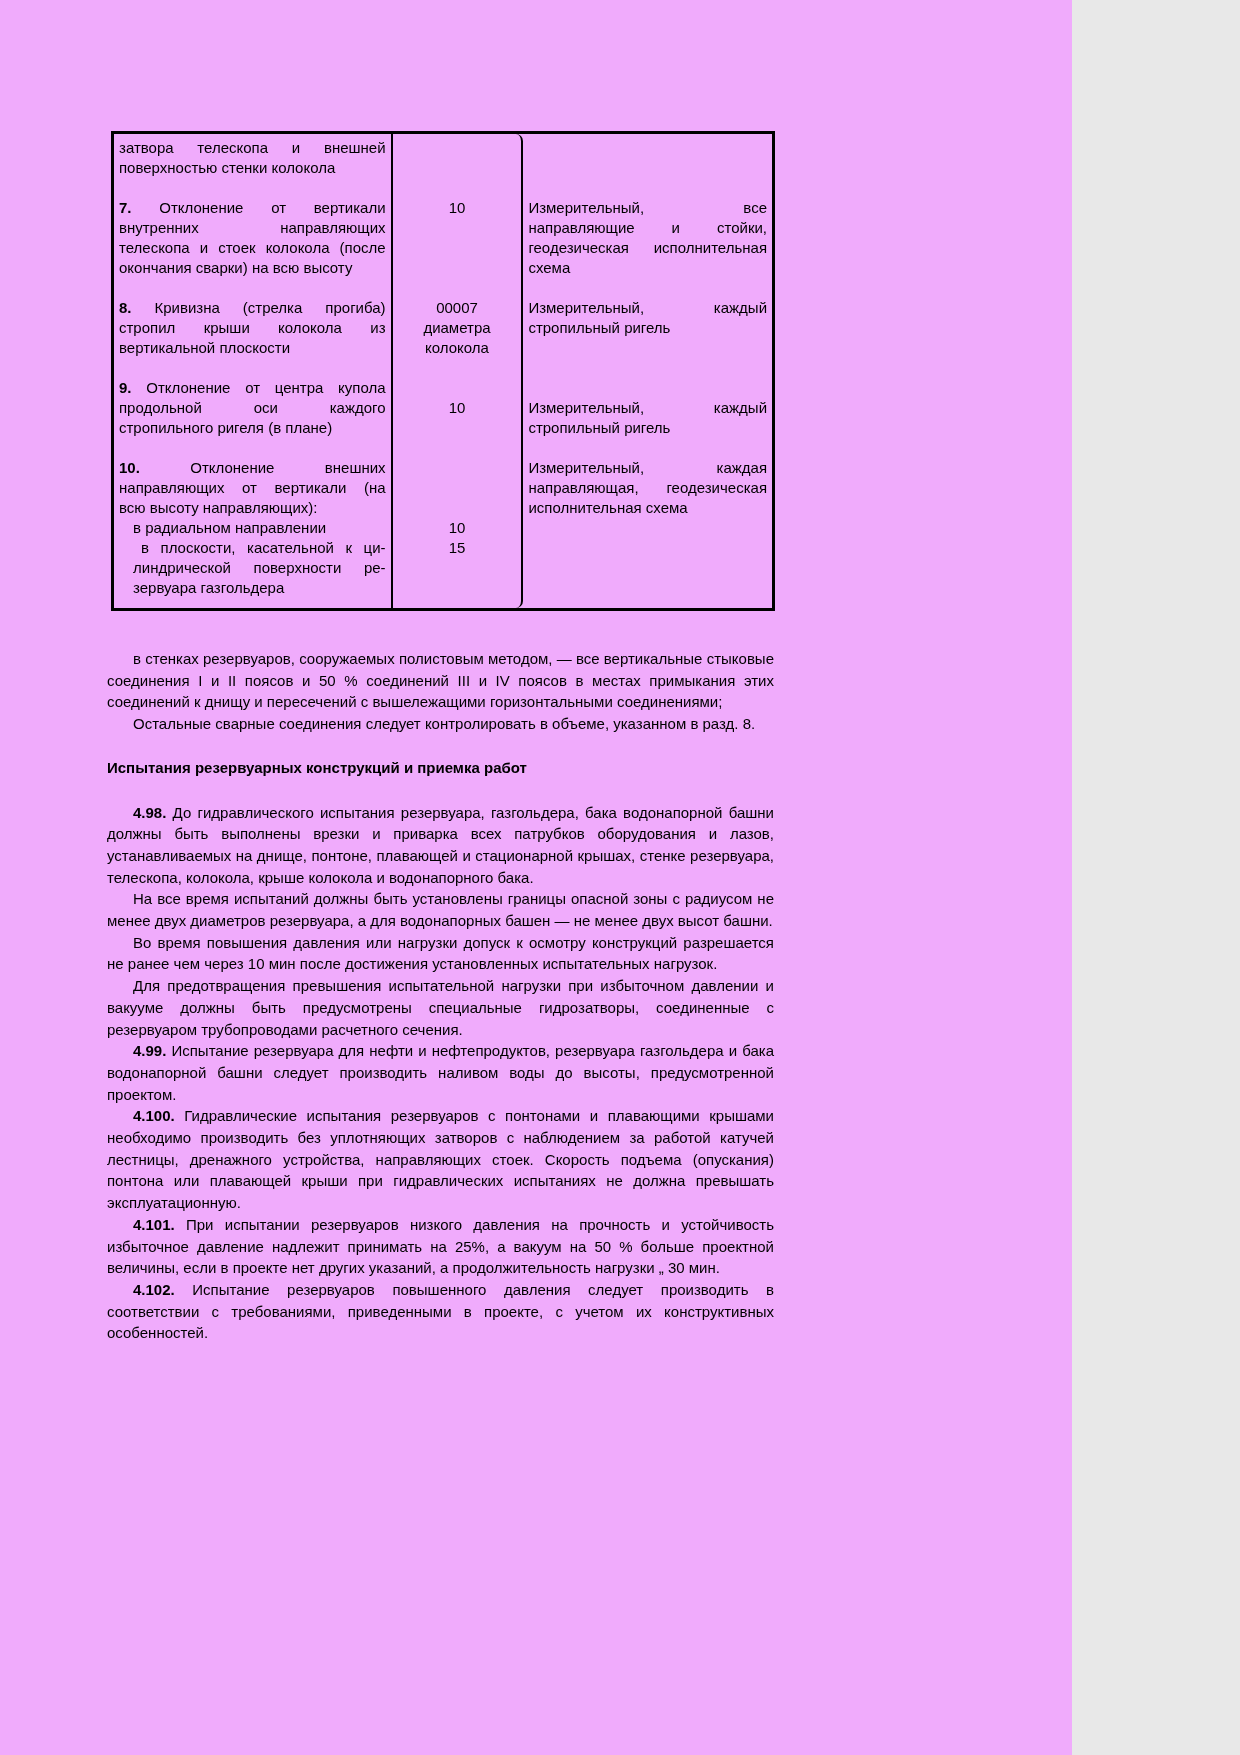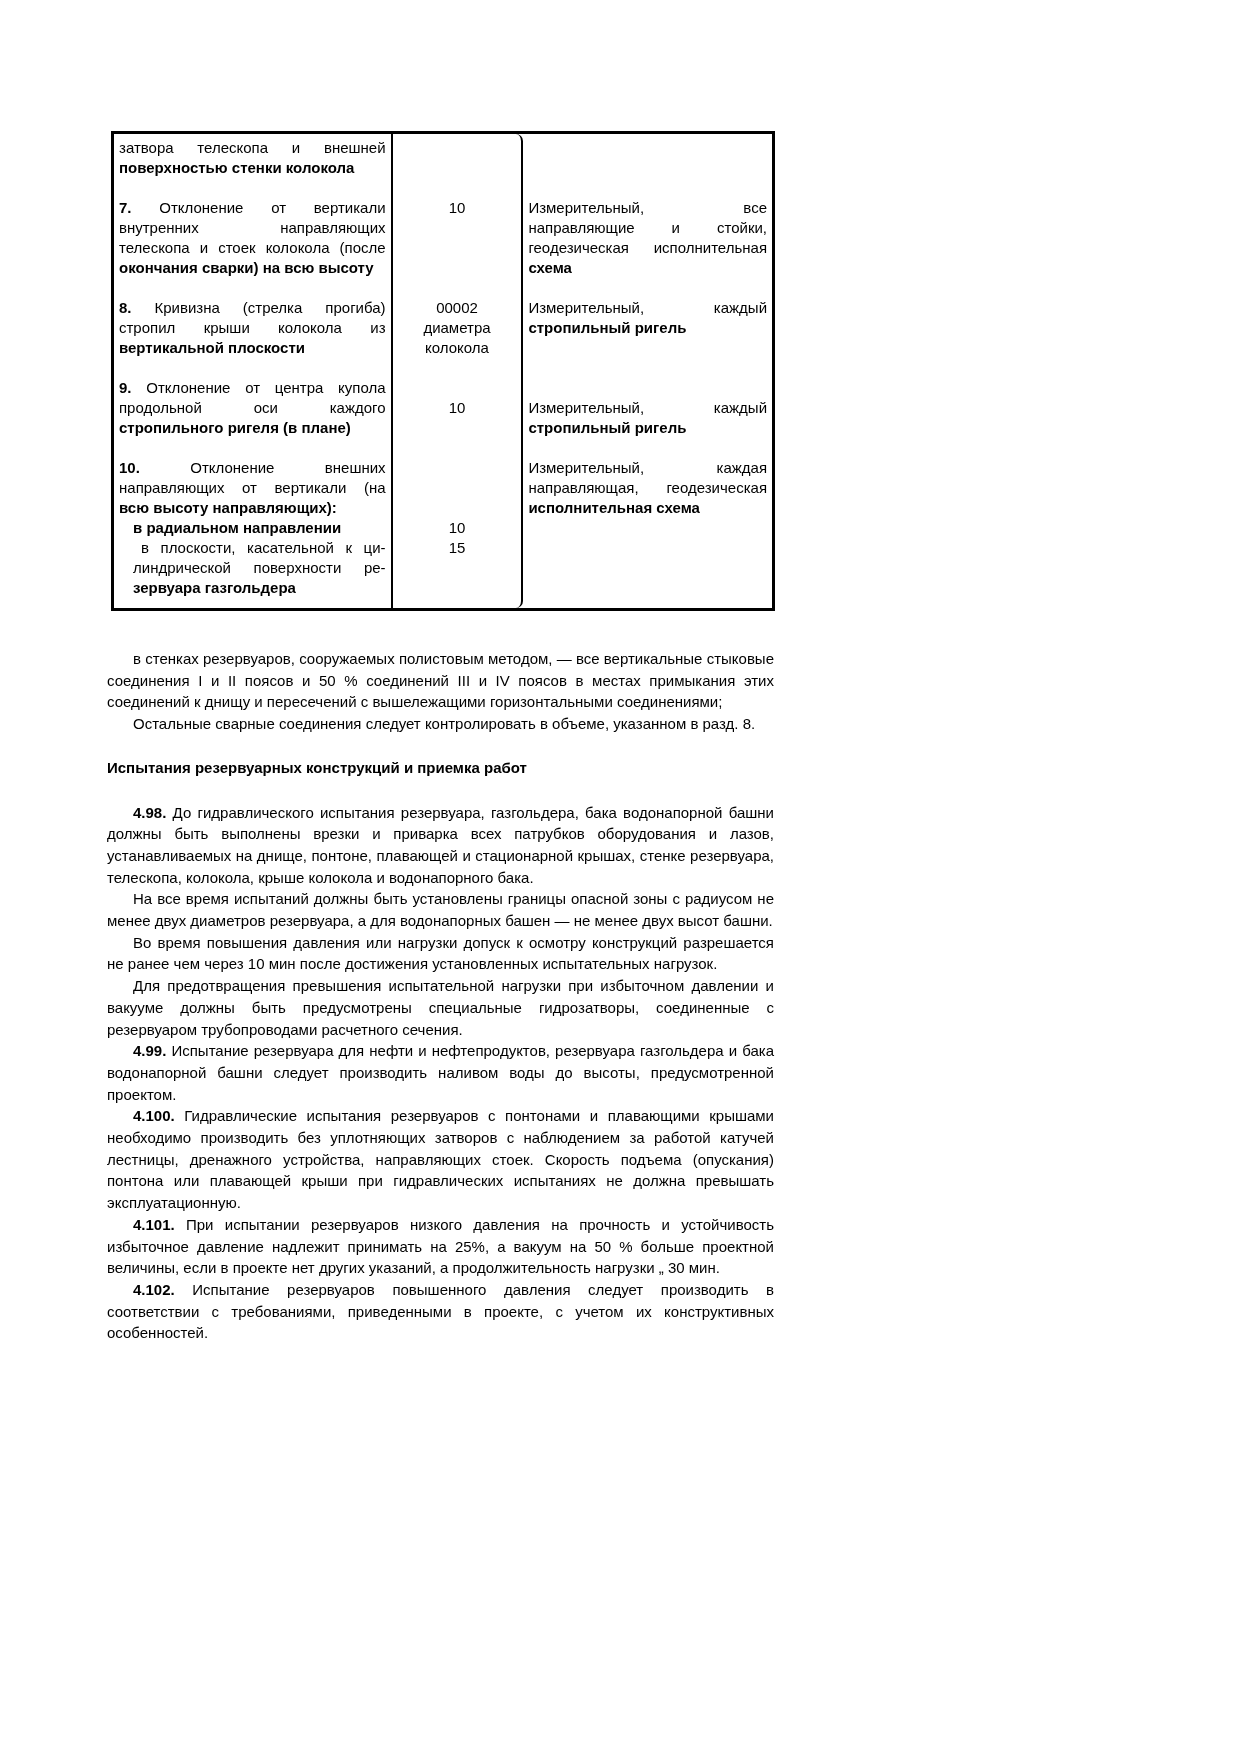--- a/index.html
+++ b/index.html
@@ -1,30 +1,30 @@
 <!DOCTYPE html>
 <html><head>
 <meta charset="utf-8">
 <style>
   html,body{margin:0;padding:0;background:#e8e8e8;}
   .page{
-    width:1240px;height:1755px;background:#ffffff;position:relative;
+    width:1072px;height:1755px;background:#f0abfc;position:relative;
     font-family:"Liberation Sans",sans-serif;color:#000;overflow:hidden;
   }
   .content{position:absolute;left:107px;top:131px;width:667px;}
   
   .ttable{display:flex;border:3px solid #000;width:664px;box-sizing:border-box;
           margin-left:4px;font-size:15px;line-height:20px;}
   .tcol{padding:4px 5px 10px 5px;box-sizing:border-box;}
   .tcol1{width:279px;border-right:2px solid #000;}
   .tcol2{width:131px;border-right:2px solid #000;border-radius:7px;}
   .tcol3{width:249px;border-radius:13px;}
   .tline{height:20px;white-space:nowrap;overflow:visible;}
   .tline.just{display:flex;justify-content:space-between;}
-  .tline.left{text-align:left;font-weight:bold;}
+  .tline.left{text-align:left;}
   .tline.cent{text-align:center;}
   .tline.ind1{padding-left:14px;}
   .tline.ind2{padding-left:22px;}
   .tline b{font-weight:bold;}
   
   .body-text{margin-top:37px;font-size:15px;line-height:21.7px;text-align:justify;}
   .para{text-indent:26px;margin:0;}
   .para b{font-weight:bold;}
   .heading{font-weight:bold;text-align:left;text-indent:0;margin:22px 0 23px 0;}
 </style>
@@ -120,21 +120,21 @@
         </div>
       <div class="tcol tcol2">
           <div class="tline cent">&nbsp;</div>
           <div class="tline cent">&nbsp;</div>
           <div class="tline cent">&nbsp;</div>
           <div class="tline cent">10</div>
           <div class="tline cent">&nbsp;</div>
           <div class="tline cent">&nbsp;</div>
           <div class="tline cent">&nbsp;</div>
           <div class="tline cent">&nbsp;</div>
-          <div class="tline cent">00002</div>
+          <div class="tline cent">00007</div>
           <div class="tline cent">диаметра</div>
           <div class="tline cent">колокола</div>
           <div class="tline cent">&nbsp;</div>
           <div class="tline cent">&nbsp;</div>
           <div class="tline cent">10</div>
           <div class="tline cent">&nbsp;</div>
           <div class="tline cent">&nbsp;</div>
           <div class="tline cent">&nbsp;</div>
           <div class="tline cent">&nbsp;</div>
           <div class="tline cent">&nbsp;</div>

